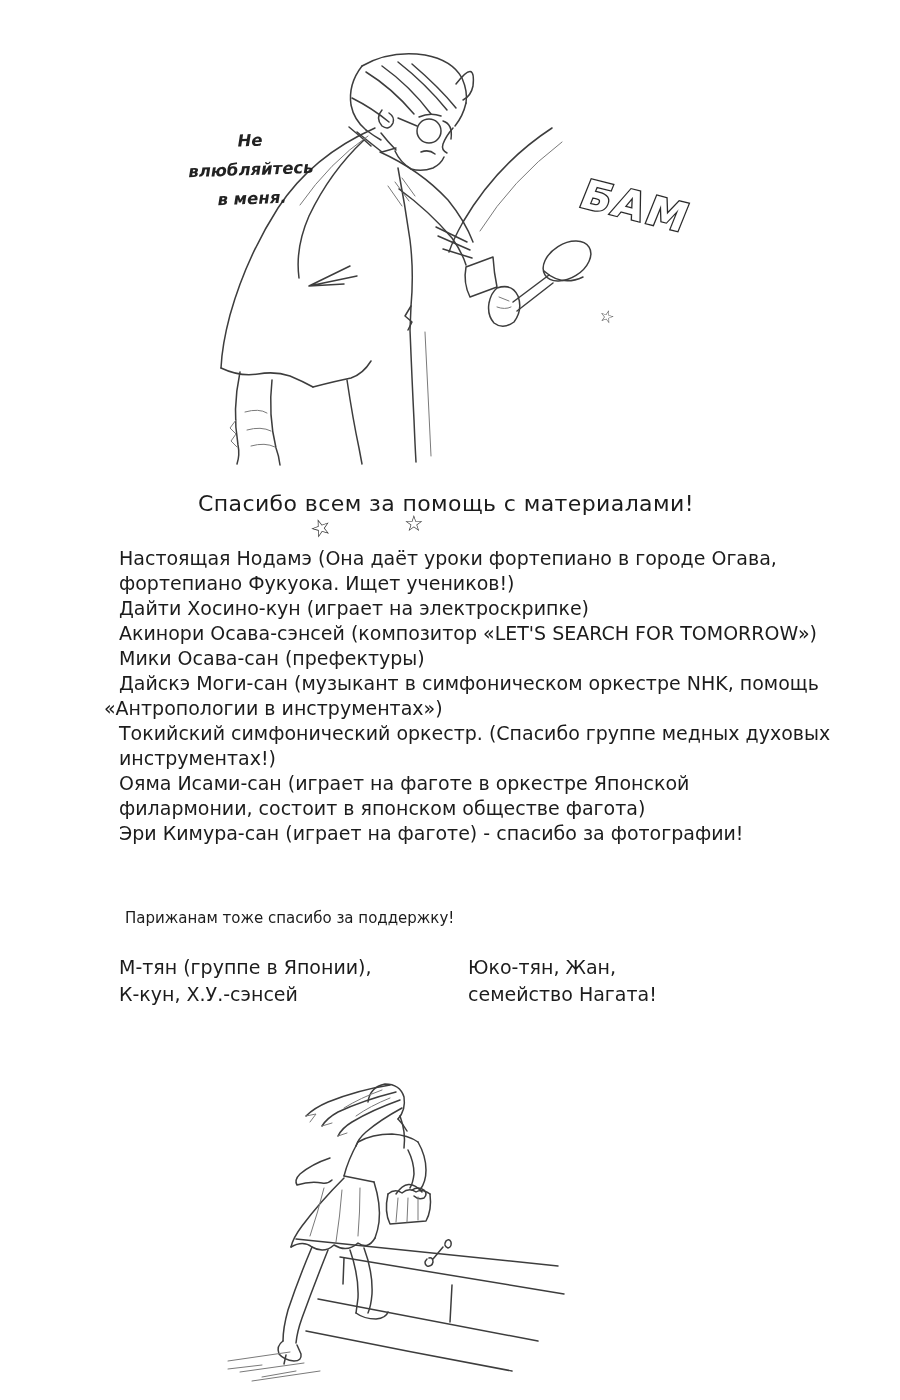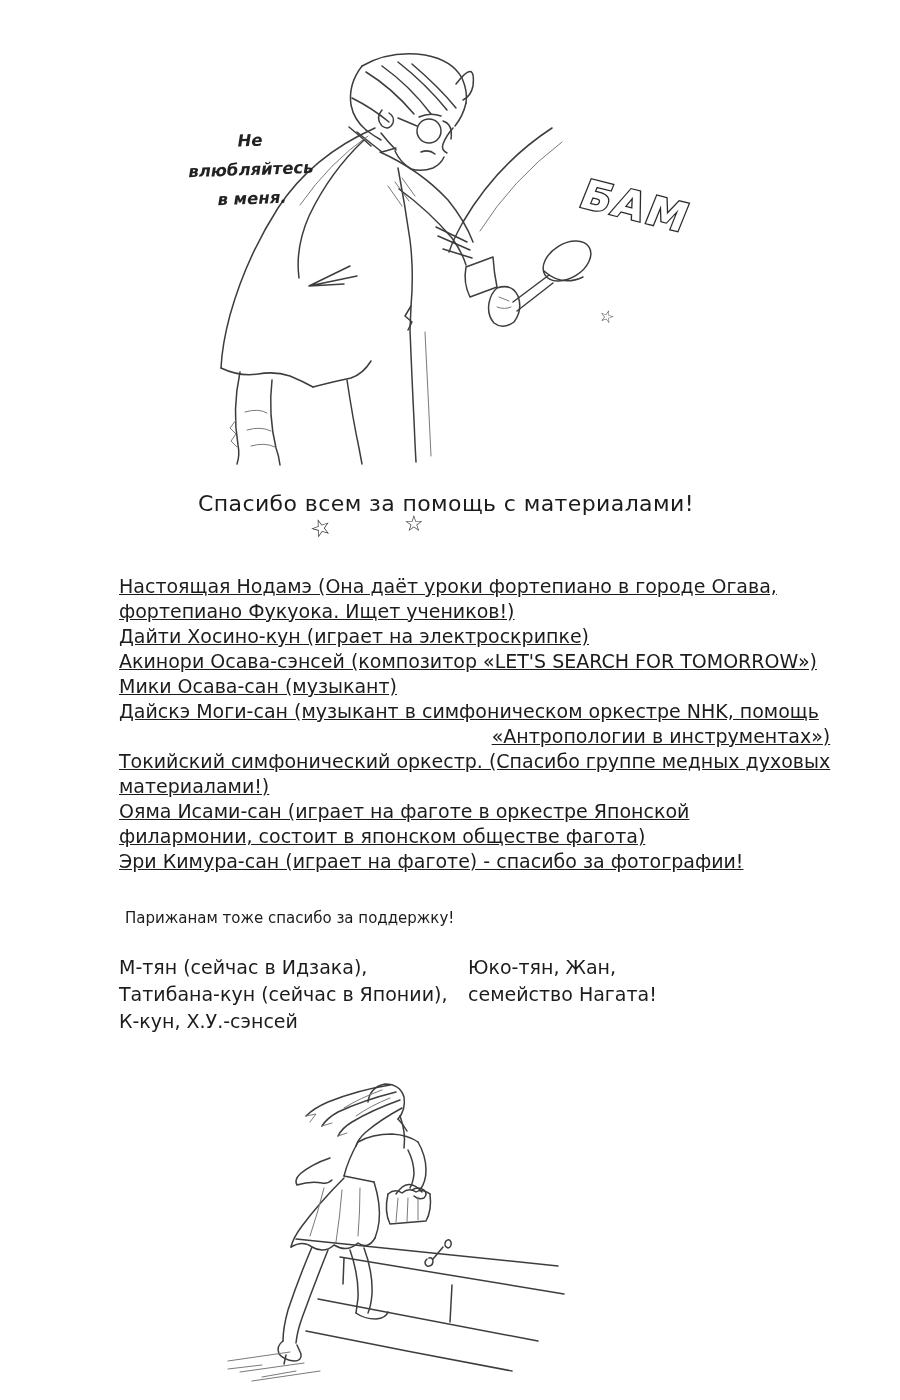--- a/index.html
+++ b/index.html
@@ -12,22 +12,22 @@
   .sfx{font-family:"DejaVu Sans",sans-serif;font-weight:bold;font-size:40px;
        fill:#ffffff;stroke:#2b2b2b;stroke-width:2.6px;paint-order:stroke;letter-spacing:3px;}
   .tiny-star{font-family:"DejaVu Sans",sans-serif;font-size:17px;fill:#3d3d3d;stroke:none;}
   .speech{position:absolute;left:181px;top:126px;width:140px;text-align:center;
           font-style:italic;font-weight:bold;font-size:16.5px;line-height:29px;
           transform:rotate(-2deg);color:#222;}
   .header{position:absolute;left:198px;top:475px;font-size:22px;letter-spacing:.4px;white-space:nowrap;margin-top:16px;}
   .star{position:absolute;font-family:"DejaVu Sans",sans-serif;color:#2b2b2b;}
   .star1{left:310px;top:514px;font-size:24px;transform:rotate(-20deg);}
   .star2{left:404px;top:511px;font-size:22px;}
-  .credits{position:absolute;left:119px;top:574px;font-size:19px;line-height:25px;white-space:nowrap;text-decoration:underline;}
-  .credits .hang{margin-left:-15px;text-align:right;}
+  .credits{position:absolute;left:119px;top:546px;font-size:19px;line-height:25px;white-space:nowrap;}
+  .credits .hang{margin-left:-15px;}
   .paris{position:absolute;left:125px;top:909px;font-size:15px;white-space:nowrap;}
   .col{position:absolute;top:954px;font-size:19px;line-height:27px;white-space:nowrap;}
   .col-left{left:119px;}
   .col-right{left:468px;}
 </style>
 </head>
 <body>
 
 <div class="page">
 
@@ -154,35 +154,34 @@
 
   <div class="header">Спасибо всем за помощь с материалами!</div>
   <span class="star star1">☆</span>
   <span class="star star2">☆</span>
 
   <div class="credits">
     <div class="cl">Настоящая Нодамэ (Она даёт уроки фортепиано в городе Огава,</div>
     <div class="cl">фортепиано Фукуока. Ищет учеников!)</div>
     <div class="cl">Дайти Хосино-кун (играет на электроскрипке)</div>
     <div class="cl">Акинори Осава-сэнсей (композитор «LET'S SEARCH FOR TOMORROW»)</div>
-    <div class="cl">Мики Осава-сан (музыкант)</div>
+    <div class="cl">Мики Осава-сан (префектуры)</div>
     <div class="cl">Дайскэ Моги-сан (музыкант в симфоническом оркестре NHK, помощь</div>
     <div class="cl hang">«Антропологии в инструментах»)</div>
     <div class="cl">Токийский симфонический оркестр. (Спасибо группе медных духовых</div>
-    <div class="cl">материалами!)</div>
+    <div class="cl">инструментах!)</div>
     <div class="cl">Ояма Исами-сан (играет на фаготе в оркестре Японской</div>
     <div class="cl">филармонии, состоит в японском обществе фагота)</div>
     <div class="cl">Эри Кимура-сан (играет на фаготе) - спасибо за фотографии!</div>
   </div>
 
   <div class="paris">Парижанам тоже спасибо за поддержку!</div>
 
   <div class="col col-left">
-    <div>М-тян (сейчас в Идзака),</div>
-    <div>Татибана-кун (сейчас в Японии),</div>
+    <div>М-тян (группе в Японии),</div>
     <div>К-кун, Х.У.-сэнсей</div>
   </div>
   <div class="col col-right">
     <div>Юко-тян, Жан,</div>
     <div>семейство Нагата!</div>
   </div>
 
 </div>
 
 </body></html>

